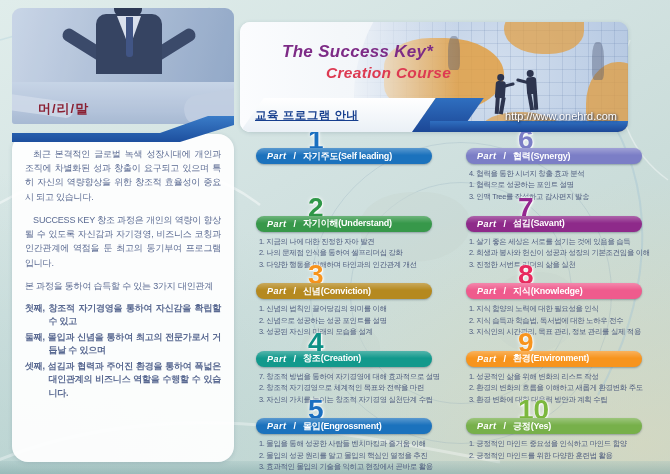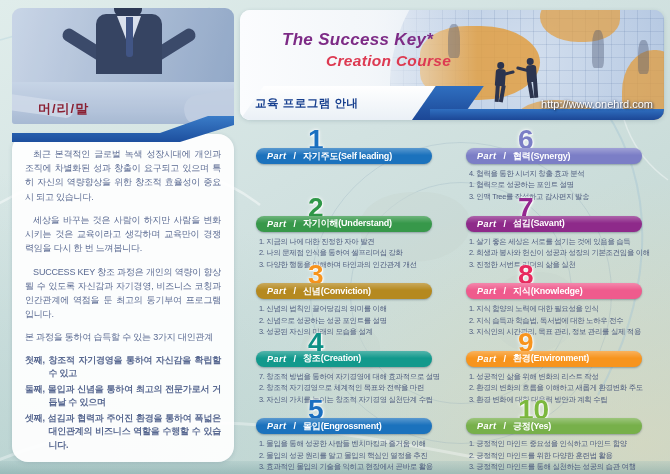--- a/index.html
+++ b/index.html
@@ -39,21 +39,21 @@
     padding:13px 13px 0 13px;box-sizing:border-box;}
   .preface-card p{margin:0 0 9px 0;font-size:9px;line-height:1.58;color:var(--body_text,#5a6a92);
     text-align:justify;letter-spacing:-0.2px;}
   .preface-card p.ind{text-indent:0.9em;}
   .benefit{font-size:9px;line-height:1.5;color:var(--body_text,#5a6a92);letter-spacing:-0.2px;
     padding-left:2.6em;text-indent:-2.6em;margin-bottom:2px;text-align:justify;}
   .benefit-group{margin-bottom:9px;font-weight:bold;}
 
   
   .program{position:absolute;left:240px;top:10px;width:424px;height:454px;z-index:2;}
-  .header-card{position:absolute;top:0;left:0;width:424px;height:110px;border-radius:10px;overflow:hidden;
+  .header-card{position:absolute;top:12px;left:0;width:388px;height:110px;border-radius:10px;overflow:hidden;
     background:linear-gradient(100deg,#f8fbfd 0%,#eef3f8 30%,#ccd9ea 60%,#b2c4de 100%);
     box-shadow:0 1px 4px rgba(60,90,110,.2);}
   .globe{position:absolute;right:-36px;top:-80px;width:310px;height:310px;border-radius:50%;overflow:hidden;
     background:
       repeating-linear-gradient(0deg,rgba(70,100,150,.14) 0 1px,transparent 1px 13px),
       repeating-linear-gradient(90deg,rgba(70,100,150,.14) 0 1px,transparent 1px 13px),
       radial-gradient(circle at 45% 42%,#d3dfee 0%,#b5c8e2 60%,#9db4d5 100%);}
   .blob{position:absolute;background:#e29c3c;opacity:.82;}
   .blob.b1{left:30px;top:96px;width:120px;height:74px;border-radius:46% 58% 60% 42%;}
   .blob.b2{left:150px;top:60px;width:80px;height:52px;border-radius:60% 40% 50% 55%;opacity:.7;}
@@ -70,21 +70,21 @@
   .p-arm{position:absolute;top:9px;width:12px;height:3px;background:#2c344e;border-radius:2px;}
   .p-leg{position:absolute;top:23px;width:4px;height:17px;background:#2c344e;}
   .ghost{position:absolute;background:#49536e;opacity:.38;border-radius:40% 40% 20% 20%;filter:blur(.6px);z-index:1;}
   .band-white{position:absolute;left:0;bottom:0;width:172px;height:34px;z-index:3;
     background:linear-gradient(180deg,#ffffff,#eaf0f6);transform:skewX(-35deg);transform-origin:bottom left;}
   .band-diag{position:absolute;left:172px;bottom:0;width:48px;height:34px;z-index:3;
     background:linear-gradient(180deg,#2f6fc0,var(--band_blue,#1c4796));transform:skewX(-35deg);transform-origin:bottom left;}
   .band-strip{position:absolute;left:190px;right:0;bottom:0;height:11px;z-index:3;
     background:linear-gradient(180deg,#2f6fc0,var(--band_blue,#1c4796));}
   .program-label{position:absolute;left:15px;bottom:9px;z-index:4;font-size:11.5px;font-weight:bold;
-    color:var(--program_label_navy,#173f8e);letter-spacing:.5px;}
+    color:var(--program_label_navy,#173f8e);letter-spacing:.5px;text-decoration:underline;}
   .site-url{position:absolute;right:11px;bottom:10px;z-index:4;font-size:11px;font-weight:normal;
     color:var(--url_white,#fff);text-shadow:1px 1px 2px rgba(20,40,80,.85),0 0 3px rgba(20,40,80,.5);}
 
   .map-bg{position:absolute;left:0;top:112px;right:0;bottom:0;z-index:0;opacity:.5;}
   .ring{position:absolute;border:1px solid rgba(120,150,175,.4);border-radius:50%;}
   .land{position:absolute;background:#c3cfc9;opacity:.55;border-radius:50% 45% 55% 50%;}
 
   .parts-wrap{position:absolute;left:16px;top:116px;width:400px;z-index:2;display:flex;gap:22px;}
   .col{width:188px;display:flex;flex-direction:column;}
   .part{position:relative;height:67.6px;}
@@ -126,21 +126,20 @@
       <div class="fig-head"></div>
       <div class="fig-shirt"></div>
       <div class="fig-tie"></div>
     </div>
 
     <div class="preface-label">머/리/말</div>
     <div class="ribbon"></div>
 
     <div class="preface-card">
       <p class="ind">최근 본격적인 글로벌 녹색 성장시대에 개인과 조직에 차별화된 성과 창출이 요구되고 있으며 특히 자신의 역량향상을 위한 창조적 효율성이 중요시 되고 있습니다.</p>
-      <p class="ind">세상을 바꾸는 것은 사람이 하지만 사람을 변화시키는 것은 교육이라고 생각하며 교육만이 경쟁력임을 다시 한 번 느껴봅니다.</p>
       <p class="ind">SUCCESS KEY 창조 과정은 개인의 역량이 향상될 수 있도록 자신감과 자기경영, 비즈니스 코칭과 인간관계에 역점을 둔 최고의 동기부여 프로그램입니다.</p>
       <p>본 과정을 통하여 습득할 수 있는 3가지 대인관계</p>
       <div class="benefit-group">
         <div class="benefit">첫째, 창조적 자기경영을 통하여 자신감을 확립할 수 있고</div>
         <div class="benefit">둘째, 몰입과 신념을 통하여 최고의 전문가로서 거듭날 수 있으며</div>
         <div class="benefit">셋째, 섬김과 협력과 주어진 환경을 통하여 폭넓은 대인관계의 비즈니스 역할을 수행할 수 있습니다.</div>
       </div>
 
     </div>
   </div>
@@ -327,20 +326,19 @@
         <div class="part" style="--num: #7cb83e; --bar: #77b04a;">
           <div class="part-num">10</div>
           <div class="part-bar">
             <span class="pw">Part</span>
             <span class="dv">/</span>
             <span class="pt">긍정(Yes)</span>
           </div>
           <div class="part-items">
             <div class="pi">1. 긍정적인 마인드 중요성을 인식하고 마인드 함양</div>
             <div class="pi">2. 긍정적인 마인드를 위한 다양한 훈련법 활용</div>
-            <div class="pi">3. 긍정적인 마인드를 통해 실천하는 성공의 습관 여행</div>
           </div>
         </div>
 
       </div>
     </div>
   </div>
 </div>
 
 </body></html>

